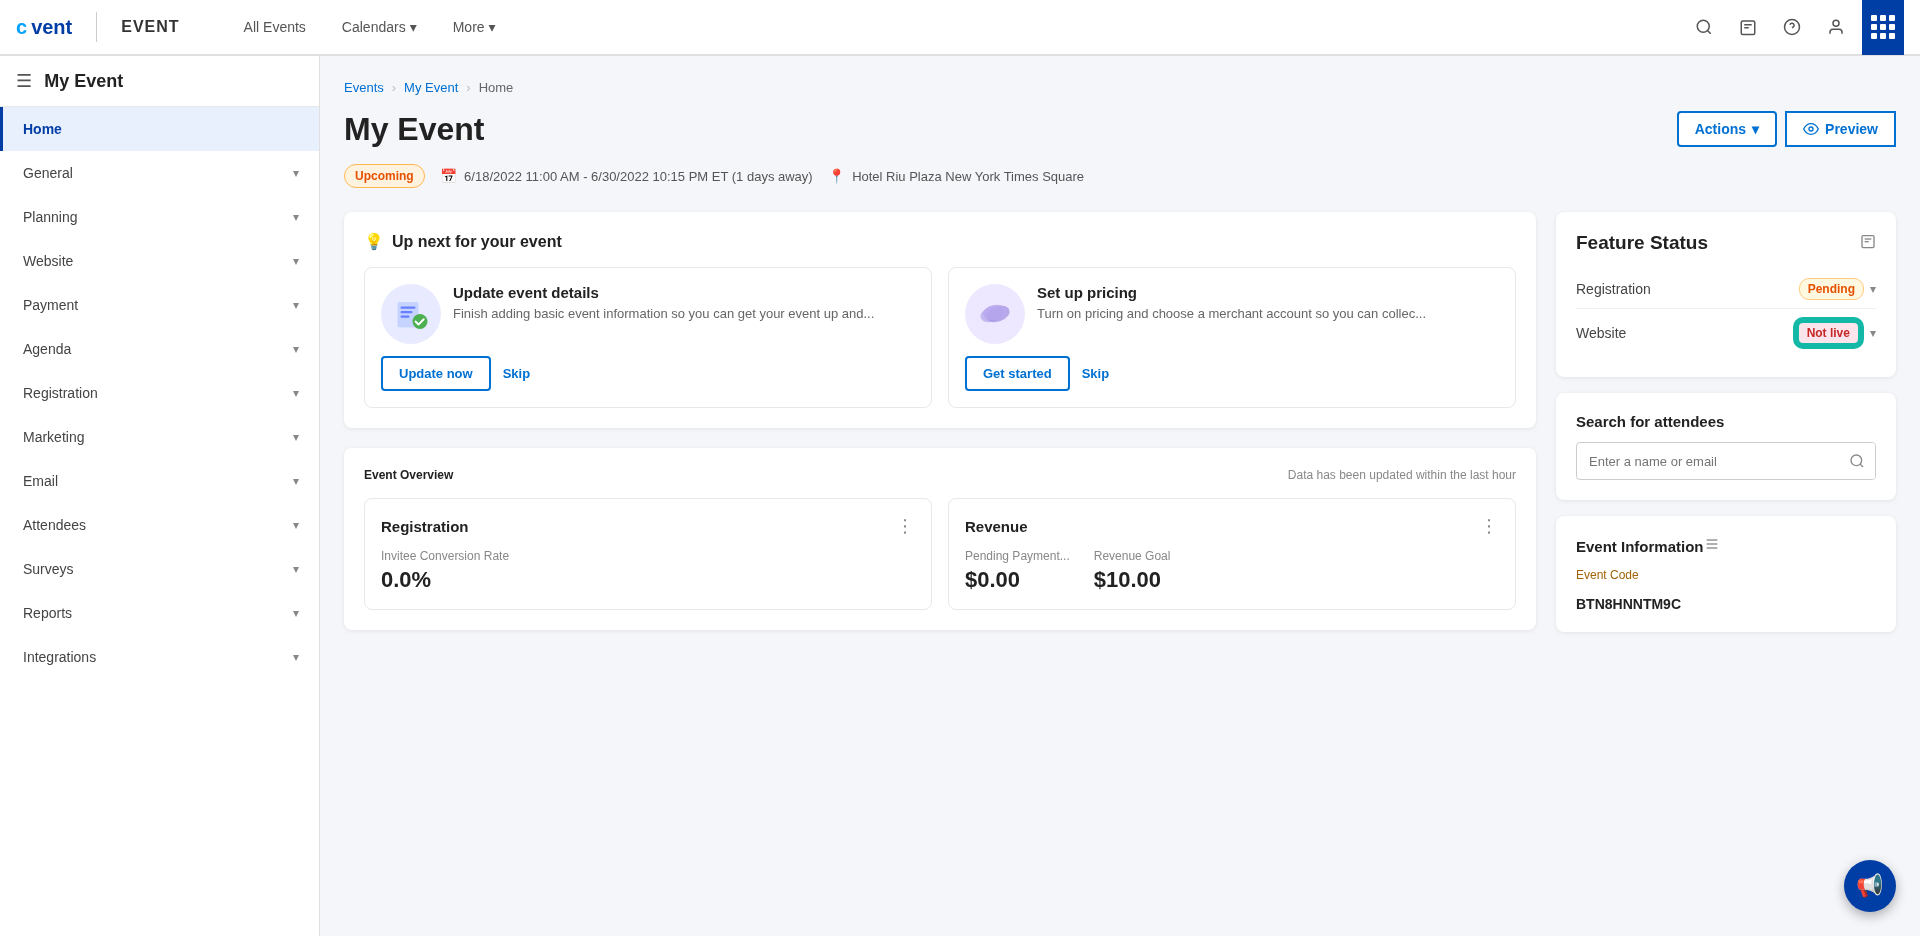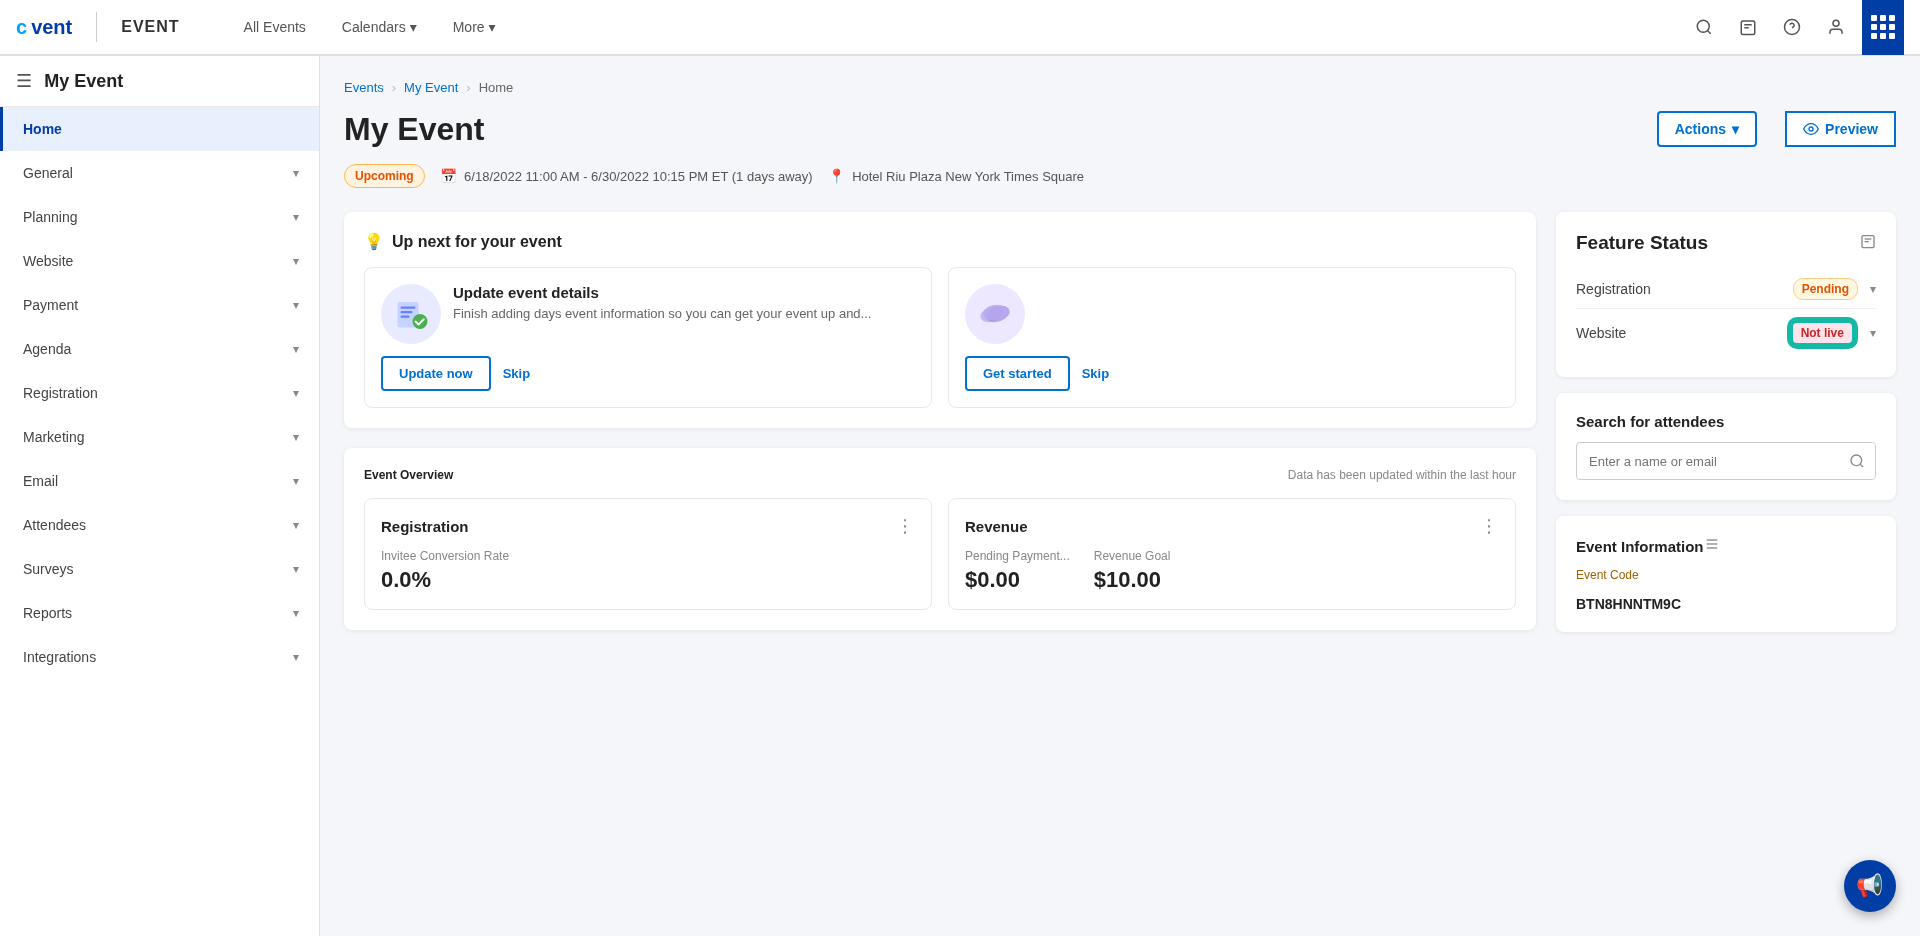--- a/index.html
+++ b/index.html
@@ -52,21 +52,21 @@
     }
 
     
     .breadcrumb { display: flex; align-items: center; gap: 8px; font-size: 13px; color: #666; margin-bottom: 16px; }
     .breadcrumb a { color: #0070d2; cursor: pointer; text-decoration: none; }
     .breadcrumb .sep { color: #bbb; }
 
     
     .page-header { display: flex; align-items: flex-start; justify-content: space-between; margin-bottom: 16px; }
     .page-title { font-size: 32px; font-weight: 700; color: #222; }
-    .header-actions { display: flex; gap: 28px; align-items: center; }
+    .header-actions { display: flex; gap: 8px; align-items: center; }
     .btn-actions {
       display: flex; align-items: center; gap: 6px;
       padding: 8px 16px; border: 2px solid #0070d2; color: #0070d2;
       background: #fff; border-radius: 4px; cursor: pointer; font-size: 14px; font-weight: 600;
     }
     .btn-preview {
       display: flex; align-items: center; gap: 6px;
       padding: 8px 16px; border: 2px solid #0070d2; color: #0070d2;
       background: #fff; border-radius: 0; cursor: pointer; font-size: 14px; font-weight: 600;
     }
@@ -129,21 +129,21 @@
     
     .feature-status-card {
       background: #fff; border-radius: 8px; padding: 20px;
       box-shadow: 0 1px 4px rgba(0,0,0,0.08);
     }
     .feature-status-header { display: flex; align-items: center; justify-content: space-between; margin-bottom: 16px; }
     .feature-status-title { font-size: 19px; font-weight: 700; color: #222; }
     .feature-row { display: flex; align-items: center; justify-content: space-between; padding: 8px 0; border-bottom: 1px solid #f0f0f0; }
     .feature-row:last-child { border-bottom: none; }
     .feature-name { font-size: 14px; color: #444; }
-    .feature-status-badge { display: flex; align-items: center; gap: 12px; text-align: center; }
+    .feature-status-badge { display: flex; align-items: center; gap: 6px; text-align: center; }
     .badge-pending { background: #fff8e1; color: #e65100; padding: 3px 8px; border-radius: 10px; font-size: 12px; font-weight: 600; border: 1px solid #ffcc80; }
     .badge-notlive { background: #fce4ec; color: #c62828; padding: 3px 8px; border-radius: 10px; font-size: 12px; font-weight: 600; border: 6px solid #14b8a6; }
     .badge-chevron { color: #888; font-size: 12px; cursor: pointer; }
 
     
     .search-attendees-card {
       background: #fff; border-radius: 8px; padding: 20px;
       box-shadow: 0 1px 4px rgba(0,0,0,0.08);
     }
     .search-attendees-title { font-size: 15px; font-weight: 700; color: #222; margin-bottom: 12px; }
@@ -363,37 +363,41 @@
                   <rect x="6" y="8" width="28" height="34" rx="3" fill="#c7d3ff"></rect>
                   <rect x="10" y="14" width="20" height="3" rx="1.5" fill="#6680ff"></rect>
                   <rect x="10" y="20" width="16" height="3" rx="1.5" fill="#6680ff"></rect>
                   <rect x="10" y="26" width="12" height="3" rx="1.5" fill="#6680ff"></rect>
                   <circle cx="36" cy="34" r="10" fill="#4caf50"></circle>
                   <path d="M30 34l4 4 7-7" stroke="white" stroke-width="2.5" stroke-linecap="round" stroke-linejoin="round"></path>
                 </svg>
               </div>
               <div>
                 <div class="up-next-item-title">Update event details</div>
-                <div class="up-next-item-desc">Finish adding days event information so you can get your event up and...</div>
+                <div class="up-next-item-desc">Finish adding basic event information so you can get your event up and...</div>
               </div>
             </div>
             <div class="up-next-item-actions">
               <button class="btn-primary">Update now</button>
               <button class="btn-skip">Skip</button>
             </div>
           </div>
 
           <div class="up-next-item">
             <div class="up-next-item-header">
               <div class="up-next-item-icon pricing">
                 <svg width="36" height="36" viewBox="0 0 48 48" fill="none">
                   <ellipse cx="20" cy="24" rx="16" ry="10" fill="#c5b8f0" transform="rotate(-20 20 24)"></ellipse>
                   <ellipse cx="28" cy="24" rx="16" ry="10" fill="#a08de0" transform="rotate(-20 28 24)" opacity="0.7"></ellipse>
                   <ellipse cx="24" cy="22" rx="16" ry="10" fill="#b8a8ee" transform="rotate(-10 24 22)" opacity="0.8"></ellipse>
                 </svg>
+              </div>
+              <div>
+                <div class="up-next-item-title">Set up pricing</div>
+                <div class="up-next-item-desc">Turn on pricing and choose a merchant account so you can collec...</div>
               </div>
             </div>
             <div class="up-next-item-actions">
               <button class="btn-primary">Get started</button>
               <button class="btn-skip">Skip</button>
             </div>
           </div>
         </div>
       </div>
 

